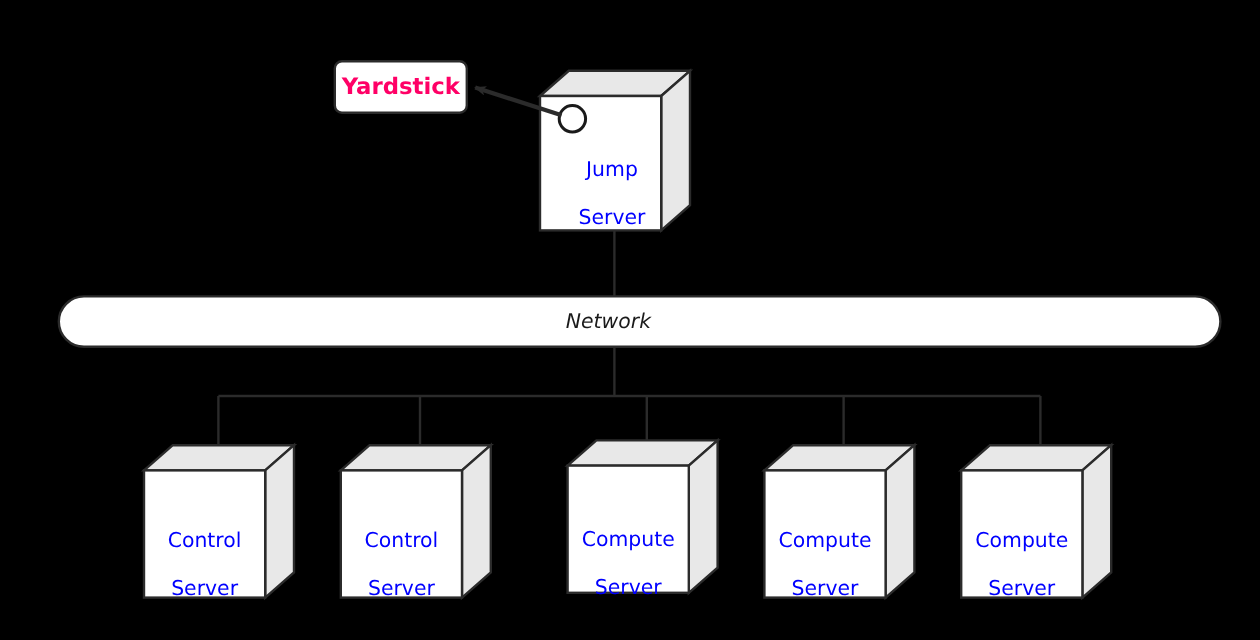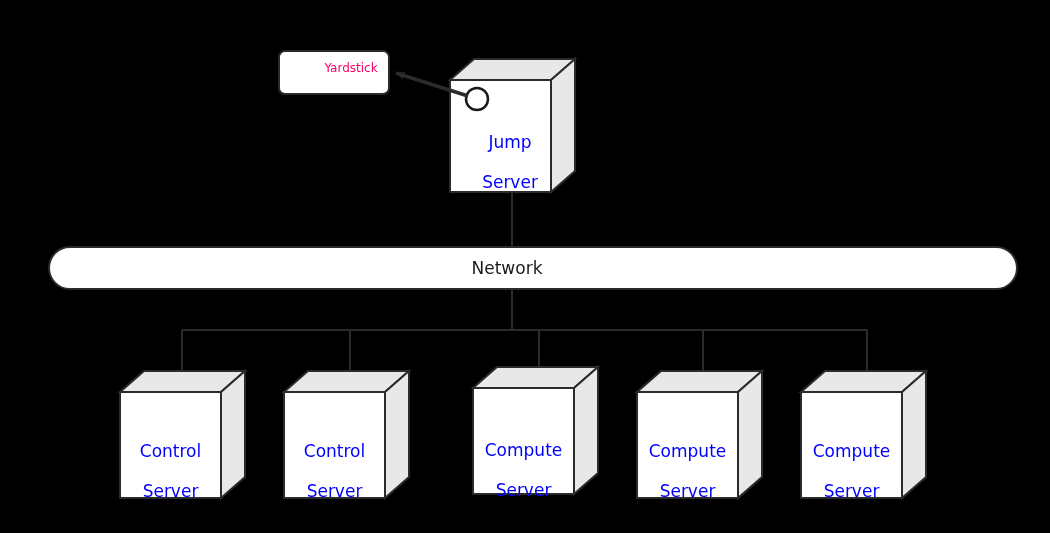--- a/index.html
+++ b/index.html
@@ -33,23 +33,22 @@
   .server-label {
     color: #0000ff;
     font-size: 17px;
   }
   .network-label {
     color: #1a1a1a;
     font-size: 17px;
   }
   .yardstick-label {
     color: #ff0066;
-    font-size: 12px;
-    font-weight: 400;
-    margin-left: 17px;
+    font-size: 19px;
+    font-weight: 700;
   }
 </style>
 </head>
 <body>
 
 <div id="canvas">
 
   <svg id="diagram-svg" viewBox="0 0 1050 533">
     <defs>
       <marker id="arrowhead" markerWidth="10" markerHeight="8" refX="9" refY="4" orient="auto" markerUnits="userSpaceOnUse">
@@ -117,21 +116,21 @@
     </g>
   </svg>
 
   <div class="node-label yardstick-label" style="left:279px; top:61px; width:110px;">Yardstick</div>
 
   <div class="node-label server-label" style="left:450px; top:112px; width:120px;">
     <div>Jump</div>
     <div>Server</div>
   </div>
 
-  <div class="node-label network-label" style="left:49px; top:258px; width:916px;">Network</div>
+  <div class="node-label network-label" style="left:49px; top:258px; width:916px;font-style:italic;">Network</div>
 
   <div class="node-label server-label" style="left:120px; top:421px; width:101px;">
     <div>Control</div>
     <div>Server</div>
   </div>
 
   <div class="node-label server-label" style="left:284px; top:421px; width:101px;">
     <div>Control</div>
     <div>Server</div>
   </div>

